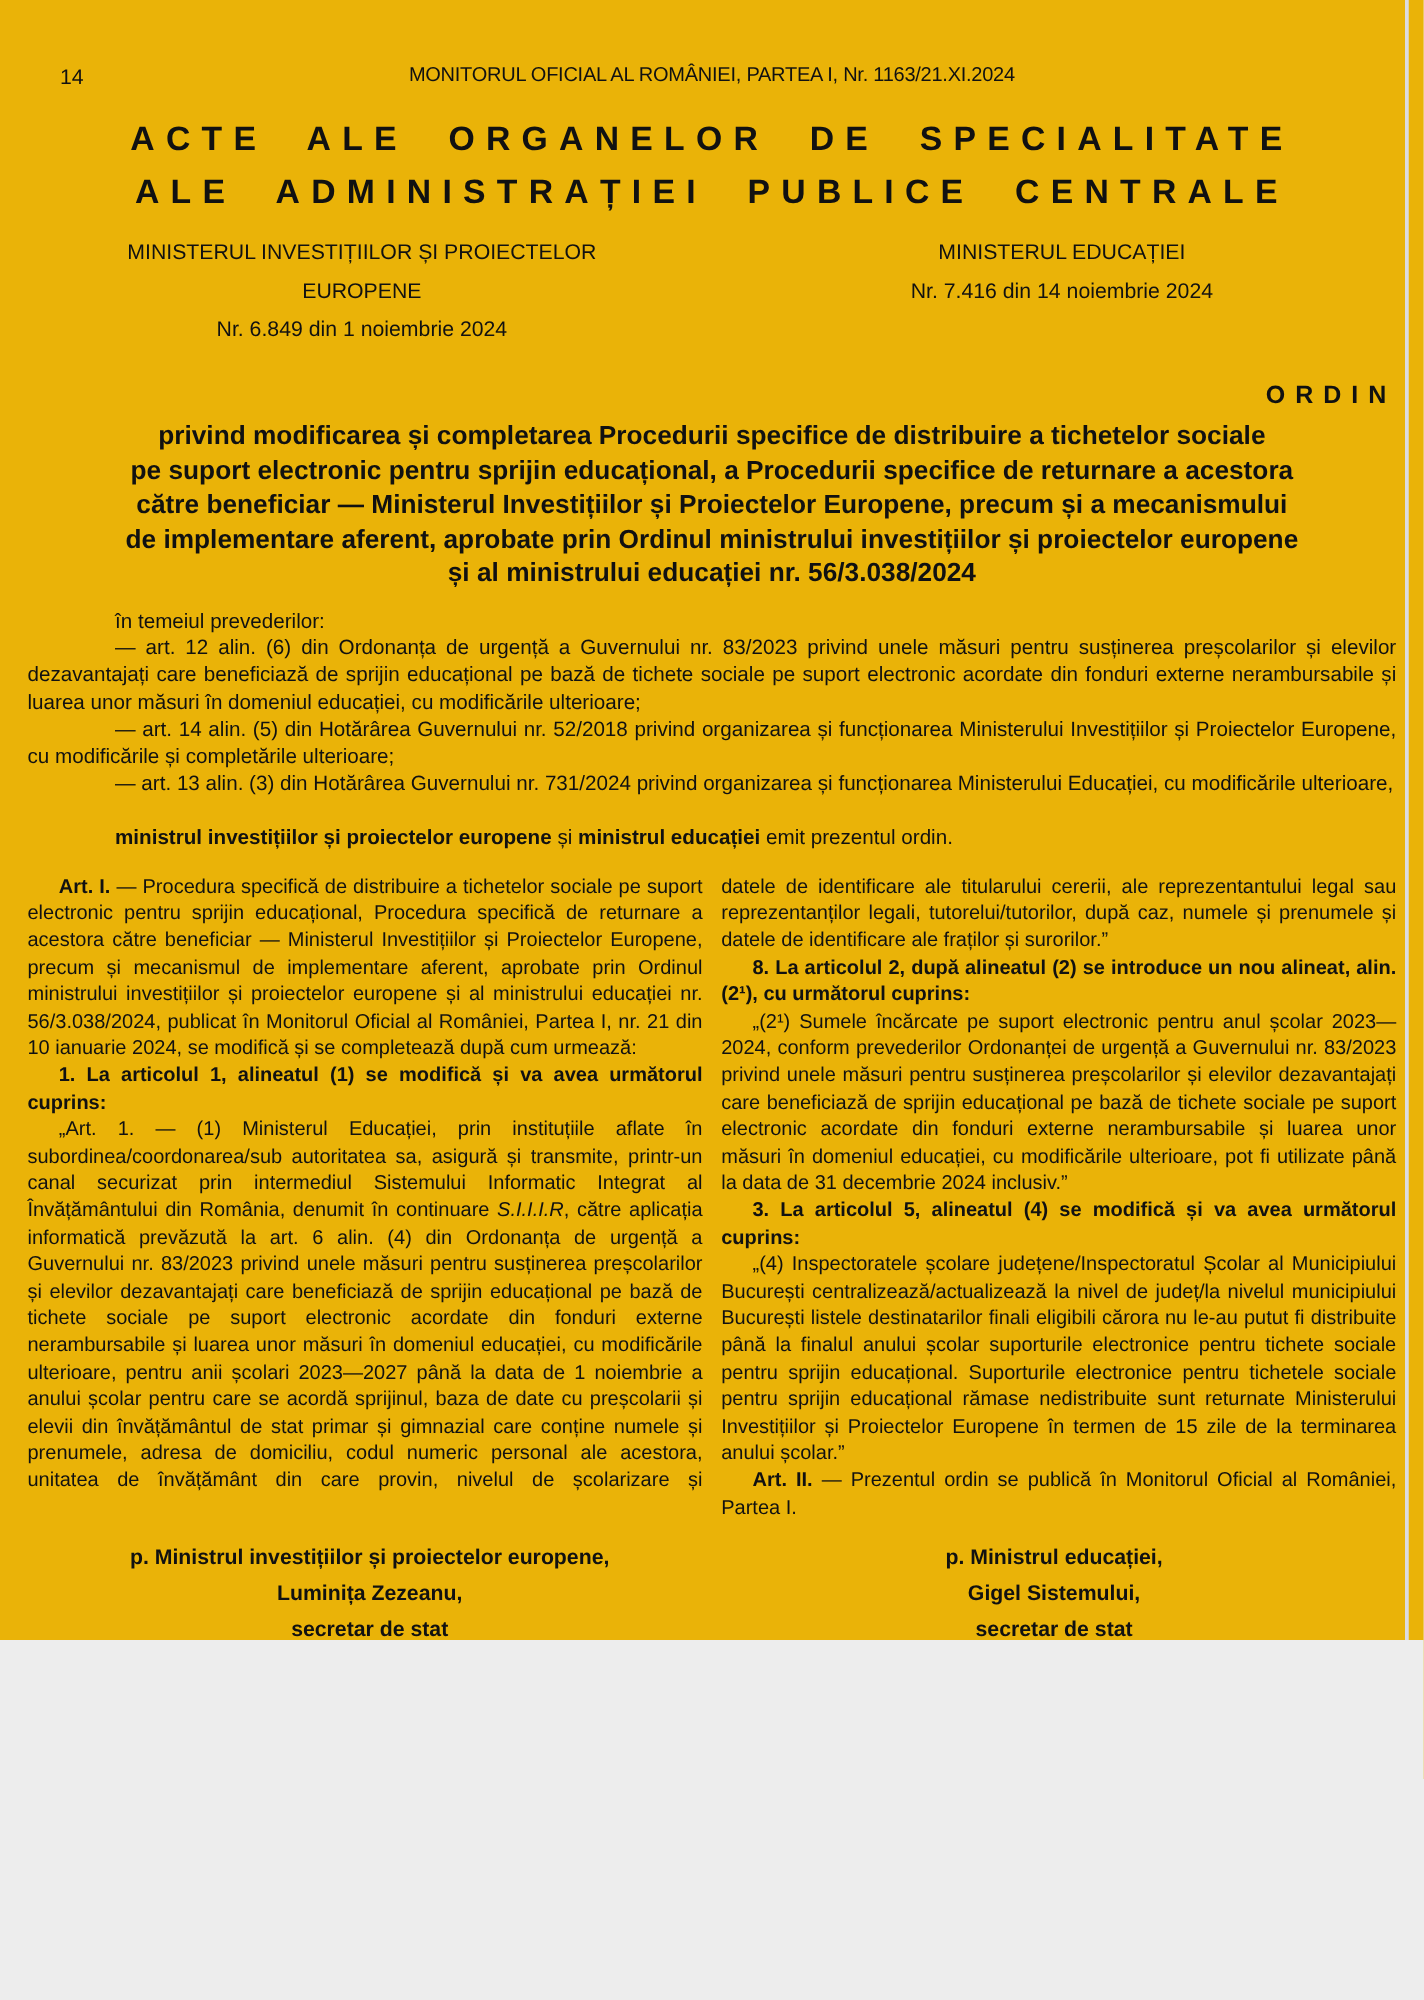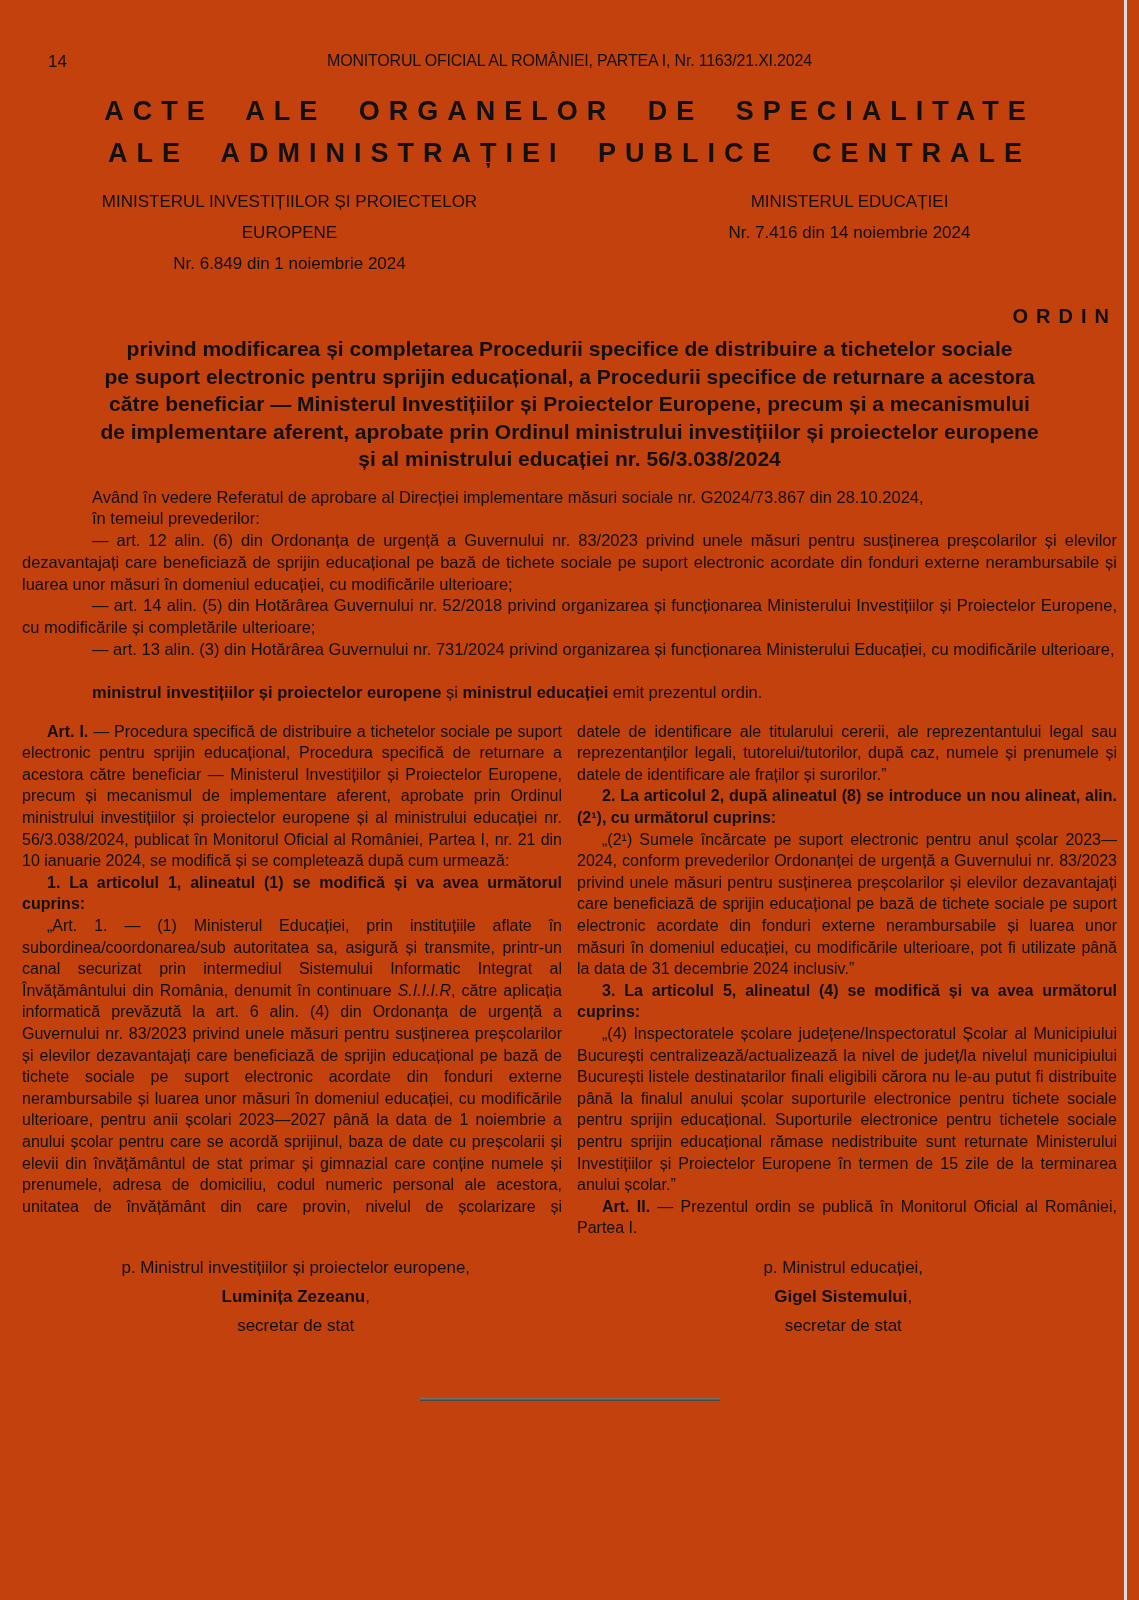--- a/index.html
+++ b/index.html
@@ -1,22 +1,22 @@
 <!DOCTYPE html>
 <html lang="ro"><head>
 <meta charset="utf-8">
 <style>
   * { box-sizing: border-box; }
   html, body { margin: 0; padding: 0; background: #ededed; }
   .page {
     position: relative;
     width: 1139px;
-    height: 1600px;
+    height: 1312px;
     margin: 0 auto;
-    background: #c2410c;
+    background: #eab308;
     overflow: hidden;
     color: #111111;
     font-family: "Liberation Sans", "DejaVu Sans", sans-serif;
   }
   .content { padding: 0 22px; }
 
   
   .page-head { position: relative; margin-top: 52px; height: 22px; }
   .page-num { position: absolute; left: 26px; top: 0; font-size: 17px; }
   .page-header-text {
@@ -54,21 +54,21 @@
   .columns { display: flex; gap: 15px; margin-top: 17px; }
   .col { flex: 1 1 50%; font-size: 16px; line-height: 21.6px; text-align: justify; }
   .col p { margin: 0; }
   .p-ind { text-indent: 25px; }
   .bold { font-weight: bold; }
   .em { font-style: italic; }
   .flow-continues { text-align-last: justify; }
 
   
   .signatures { display: flex; margin-top: 14px; }
-  .sig-block { flex: 1 1 50%; text-align: center; font-size: 17px; line-height: 29px; }
+  .sig-block { flex: 1 1 50%; text-align: center; font-size: 17px; line-height: 29px; font-weight: bold; }
 
   
   .bottom-rule {
     width: 300px; height: 3px; margin: 58px auto 0 auto;
     background: linear-gradient(#7a7a7a, #3f3f3f);
   }
 
   
   .scan-edge {
     position: absolute; top: 0; bottom: 0; right: 12px; width: 3px;
@@ -107,21 +107,20 @@
 
     <div class="order-subtitle">
       <span class="sub-line">privind modificarea și completarea Procedurii specifice de distribuire a tichetelor sociale</span>
       <span class="sub-line">pe suport electronic pentru sprijin educațional, a Procedurii specifice de returnare a acestora</span>
       <span class="sub-line">către beneficiar — Ministerul Investițiilor și Proiectelor Europene, precum și a mecanismului</span>
       <span class="sub-line">de implementare aferent, aprobate prin Ordinul ministrului investițiilor și proiectelor europene</span>
       <span class="sub-line">și al ministrului educației nr. 56/3.038/2024</span>
     </div>
 
     <div class="preamble">
-      <p>Având în vedere Referatul de aprobare al Direcției implementare măsuri sociale nr. G2024/73.867 din 28.10.2024,</p>
       <p>în temeiul prevederilor:</p>
       <p>— art. 12 alin. (6) din Ordonanța de urgență a Guvernului nr. 83/2023 privind unele măsuri pentru susținerea preșcolarilor și elevilor dezavantajați care beneficiază de sprijin educațional pe bază de tichete sociale pe suport electronic acordate din fonduri externe nerambursabile și luarea unor măsuri în domeniul educației, cu modificările ulterioare;</p>
       <p>— art. 14 alin. (5) din Hotărârea Guvernului nr. 52/2018 privind organizarea și funcționarea Ministerului Investițiilor și Proiectelor Europene, cu modificările și completările ulterioare;</p>
       <p>— art. 13 alin. (3) din Hotărârea Guvernului nr. 731/2024 privind organizarea și funcționarea Ministerului Educației, cu modificările ulterioare,</p>
     </div>
 
     <p class="enact">
       <strong>ministrul investițiilor și proiectelor europene</strong>
       <span>și</span>
       <strong>ministrul educației</strong>
@@ -133,21 +132,21 @@
         <p class="p-ind">
           <strong>Art. I.</strong><span> — Procedura specifică de distribuire a tichetelor sociale pe suport electronic pentru sprijin educațional, Procedura specifică de returnare a acestora către beneficiar — Ministerul Investițiilor și Proiectelor Europene, precum și mecanismul de implementare aferent, aprobate prin Ordinul ministrului investițiilor și proiectelor europene și al ministrului educației nr. 56/3.038/2024, publicat în Monitorul Oficial al României, Partea I, nr. 21 din 10 ianuarie 2024, se modifică și se completează după cum urmează:</span>
         </p>
         <p class="p-ind bold">1. La articolul 1, alineatul (1) se modifică și va avea următorul cuprins:</p>
         <p class="p-ind flow-continues">
           <span>„Art. 1. — (1) Ministerul Educației, prin instituțiile aflate în subordinea/coordonarea/sub autoritatea sa, asigură și transmite, printr-un canal securizat prin intermediul Sistemului Informatic Integrat al Învățământului din România, denumit în continuare </span><span class="em">S.I.I.I.R</span><span>, către aplicația informatică prevăzută la art. 6 alin. (4) din Ordonanța de urgență a Guvernului nr. 83/2023 privind unele măsuri pentru susținerea preșcolarilor și elevilor dezavantajați care beneficiază de sprijin educațional pe bază de tichete sociale pe suport electronic acordate din fonduri externe nerambursabile și luarea unor măsuri în domeniul educației, cu modificările ulterioare, pentru anii școlari 2023—2027 până la data de 1 noiembrie a anului școlar pentru care se acordă sprijinul, baza de date cu preșcolarii și elevii din învățământul de stat primar și gimnazial care conține numele și prenumele, adresa de domiciliu, codul numeric personal ale acestora, unitatea de învățământ din care provin, nivelul de școlarizare și</span>
         </p>
       </div>
       <div class="col">
         <p>datele de identificare ale titularului cererii, ale reprezentantului legal sau reprezentanților legali, tutorelui/tutorilor, după caz, numele și prenumele și datele de identificare ale fraților și surorilor.”</p>
-        <p class="p-ind bold">2. La articolul 2, după alineatul (8) se introduce un nou alineat, alin. (2¹), cu următorul cuprins:</p>
+        <p class="p-ind bold">8. La articolul 2, după alineatul (2) se introduce un nou alineat, alin. (2¹), cu următorul cuprins:</p>
         <p class="p-ind">„(2¹) Sumele încărcate pe suport electronic pentru anul școlar 2023—2024, conform prevederilor Ordonanței de urgență a Guvernului nr. 83/2023 privind unele măsuri pentru susținerea preșcolarilor și elevilor dezavantajați care beneficiază de sprijin educațional pe bază de tichete sociale pe suport electronic acordate din fonduri externe nerambursabile și luarea unor măsuri în domeniul educației, cu modificările ulterioare, pot fi utilizate până la data de 31 decembrie 2024 inclusiv.”</p>
         <p class="p-ind bold">3. La articolul 5, alineatul (4) se modifică și va avea următorul cuprins:</p>
         <p class="p-ind">„(4) Inspectoratele școlare județene/Inspectoratul Școlar al Municipiului București centralizează/actualizează la nivel de județ/la nivelul municipiului București listele destinatarilor finali eligibili cărora nu le-au putut fi distribuite până la finalul anului școlar suporturile electronice pentru tichete sociale pentru sprijin educațional. Suporturile electronice pentru tichetele sociale pentru sprijin educațional rămase nedistribuite sunt returnate Ministerului Investițiilor și Proiectelor Europene în termen de 15 zile de la terminarea anului școlar.”</p>
         <p class="p-ind">
           <strong>Art. II.</strong><span> — Prezentul ordin se publică în Monitorul Oficial al României, Partea I.</span>
         </p>
       </div>
     </div>
 
     <div class="signatures">

